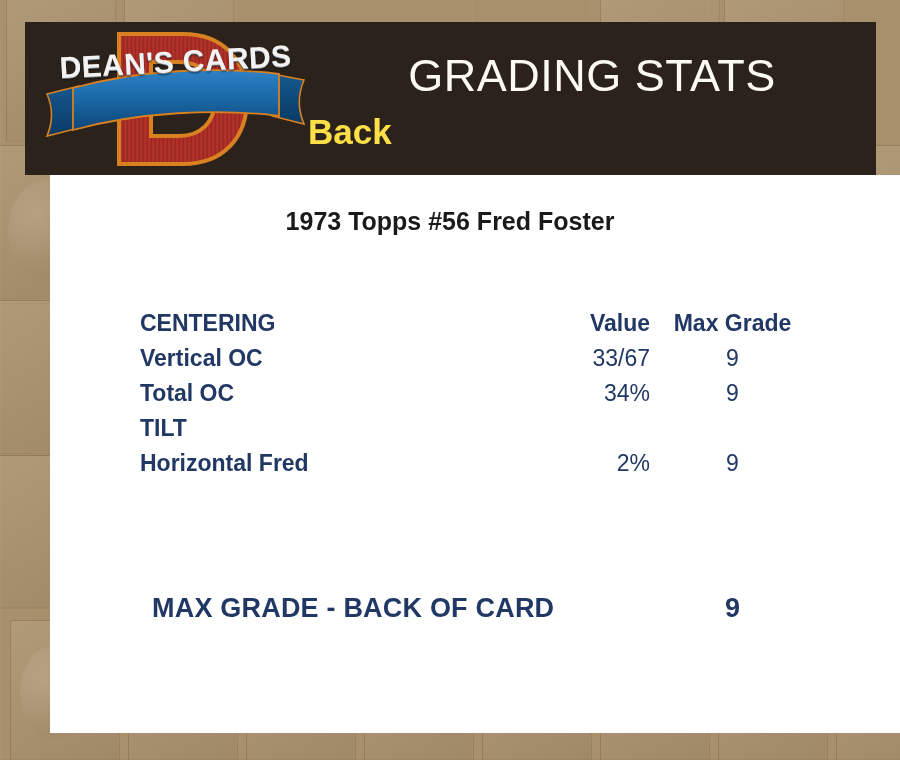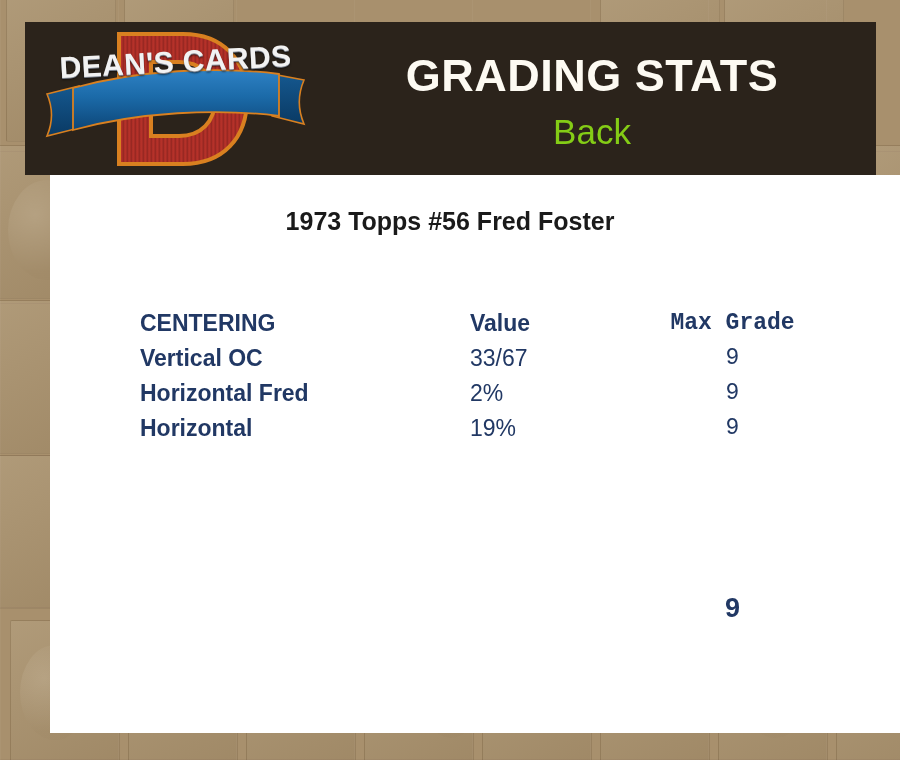--- a/index.html
+++ b/index.html
@@ -103,33 +103,33 @@
 
   
   #header-title {
     position: absolute;
     left: 283px;
     top: 30px;
     width: 568px;
     text-align: center;
     color: #fdfaf2;
     font-size: 45px;
-    font-weight: bold;
+    font-weight: normal;
     letter-spacing: 0.5px;
     line-height: 1.05;
   }
   #header-subtitle {
     position: absolute;
     left: 283px;
     top: 92px;
     width: 568px;
-    text-align: center;
-    color: #84cc16;
+    text-align: left;
+    color: #fde047;
     font-size: 35px;
-    font-weight: normal;
+    font-weight: bold;
     line-height: 1.05;
   }
 
   
   #content-panel {
     position: absolute;
     left: 50px;
     top: 175px;
     width: 876px;
     height: 558px;
@@ -168,22 +168,22 @@
     color: #213864;
   }
   #stats-table td {
     padding: 0;
     height: 35px;
     vertical-align: middle;
     font-size: 23px;
     line-height: 35px;
   }
   .col-label  { width: 330px; text-align: left; }
-  .col-value  { width: 180px; text-align: left; }
-  .col-grade  { width: 165px; text-align: center; font-family: Liberation Mono, monospace; }
+  .col-value  { width: 180px; text-align: right; }
+  .col-grade  { width: 165px; text-align: center; }
 
   .row-header td { font-weight: bold; font-size: 23px; }
   .row-header .col-label { padding-left: 12px; }
 
   .row-item .col-label { padding-left: 58px; font-weight: bold; }
 
   
   #final-grade-row {
     position: absolute;
     left: 90px;
@@ -303,36 +303,42 @@
           <td class="col-grade">Max Grade</td>
         </tr>
 
         <tr class="row-item">
           <td class="col-label">Vertical OC</td>
           <td class="col-value">33/67</td>
           <td class="col-grade">9</td>
         </tr>
 
 
-
+        <tr class="row-item">
+          <td class="col-label">Total OC</td>
+          <td class="col-value">34%</td>
+          <td class="col-grade">9</td>
+        </tr>
+
+        <tr class="row-header">
+          <td class="col-label">TILT</td>
+          <td class="col-value"></td>
+          <td class="col-grade"></td>
+        </tr>
 
         <tr class="row-item">
           <td class="col-label">Horizontal Fred</td>
           <td class="col-value">2%</td>
           <td class="col-grade">9</td>
         </tr>
 
 
-        <tr class="row-item">
-          <td class="col-label">Horizontal</td>
-          <td class="col-value">19%</td>
-          <td class="col-grade">9</td>
-        </tr>
 
       </tbody>
     </table>
 
     <div id="final-grade-row">
+      <div id="final-grade-label">MAX GRADE - BACK OF CARD</div>
       <div id="final-grade-value">9</div>
     </div>
 
   </div>
 </div>
 
 </body></html>

